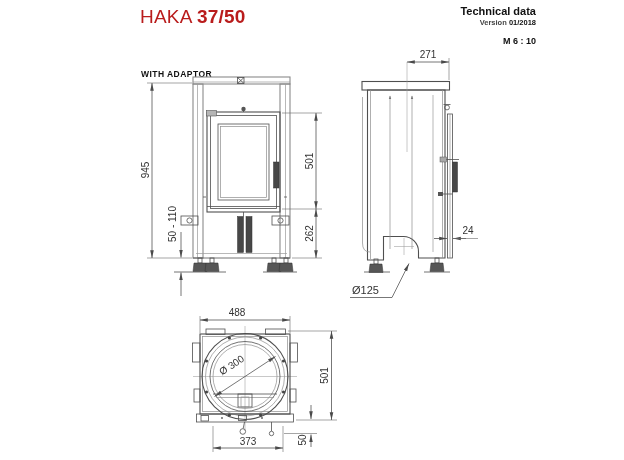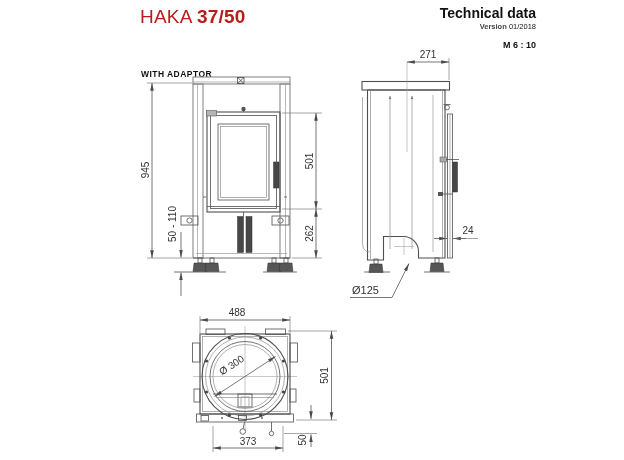--- a/index.html
+++ b/index.html
@@ -4,24 +4,24 @@
 <style>
   html,body{margin:0;padding:0;background:#fff;}
   .sheet{position:relative;width:624px;height:460px;background:#ffffff;
          font-family:"Liberation Sans",sans-serif;overflow:hidden;}
   .hdr-title{position:absolute;left:140px;top:6px;font-size:19px;color:#b91c1c;letter-spacing:.2px;}
   .hdr-title .brand{font-weight:400;}
   .hdr-title .model{font-weight:700;}
   .hdr-sub{position:absolute;left:141px;top:33px;font-size:8.5px;font-weight:700;
            letter-spacing:.45px;color:#111;margin-top:36px;}
   .hdr-right{position:absolute;top:5px;left:400px;width:136px;text-align:right;color:#111;}
-  .tech{font-size:14px;font-weight:700;}
+  .tech{font-size:11px;font-weight:700;}
   .ver{font-size:7.5px;margin-top:1px;}
   .ver .vl{font-weight:700;color:#444;}
-  .ver .vv{font-weight:400;}
+  .ver .vv{font-weight:700;}
   .scaleline{font-size:9px;font-weight:700;margin-top:9px;}
   svg{position:absolute;left:0;top:0;}
   .ol{fill:none;stroke:#4f4f4f;stroke-width:1.1;}
   .ol2{fill:none;stroke:#4f4f4f;stroke-width:0.8;}
   .lt{fill:none;stroke:#8d8d8d;stroke-width:0.7;}
   .fr{fill:none;stroke:#8a8a8a;stroke-width:1.1;}
   .fr2{fill:none;stroke:#9a9a9a;stroke-width:0.7;}
   .dim{fill:none;stroke:#4a4a4a;stroke-width:0.75;}
   .ext{fill:none;stroke:#6a6a6a;stroke-width:0.6;}
   .ctr{fill:none;stroke:#9b9b9b;stroke-width:0.55;}

